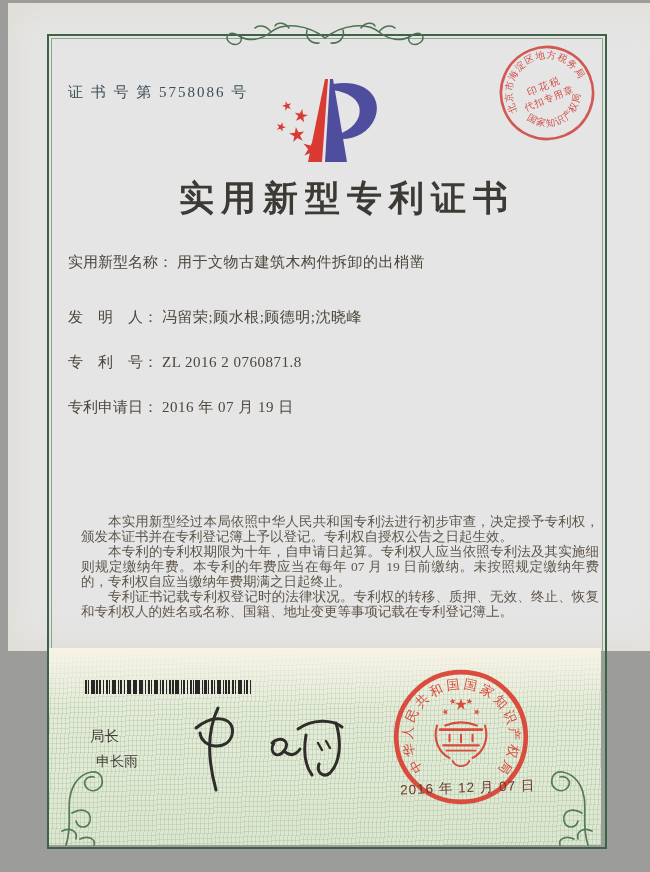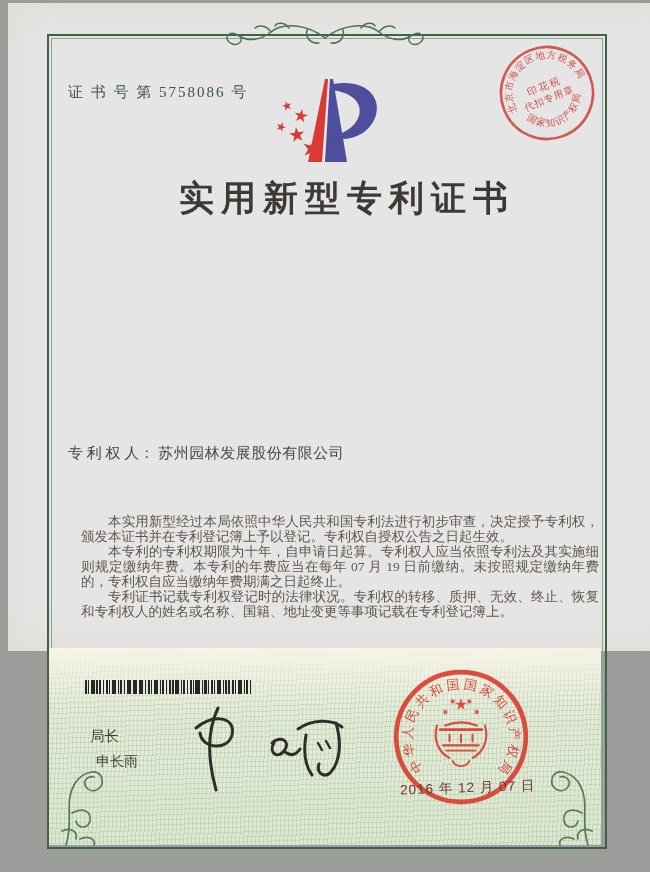--- a/index.html
+++ b/index.html
@@ -125,22 +125,31 @@
     <path d="M63,8 C96,2 113,22 105,42 C98,60 76,67 60,61 C72,58 85,52 89,40 C93,26 81,16 61,14 Z" fill="#4f4d9e"></path>
     <use href="#star" transform="translate(17,30) scale(5) rotate(-15)" fill="#d93a31"></use>
     <use href="#star" transform="translate(31,40) scale(7) rotate(10)" fill="#d93a31"></use>
     <use href="#star" transform="translate(11,51) scale(5) rotate(20)" fill="#d93a31"></use>
     <use href="#star" transform="translate(27,59) scale(8) rotate(-8)" fill="#d93a31"></use>
     <use href="#star" transform="translate(42,73) scale(10) rotate(14)" fill="#d93a31"></use>
   </svg>
 
   <div class="title">实用新型专利证书</div>
 
-  <div class="row" style="top:441px">
-    <span class="lbl">专 利 权 人：</span><span class="val">苏州园林发展股份有限公司</span>
+  <div class="row" style="top:250px">
+    <span class="lbl">实用新型名称：</span><span class="val">用于文物古建筑木构件拆卸的出梢凿</span>
+  </div>
+  <div class="row" style="top:305px">
+    <span class="lbl">发　明　人：</span><span class="val">冯留荣;顾水根;顾德明;沈晓峰</span>
+  </div>
+  <div class="row" style="top:350px">
+    <span class="lbl">专　利　号：</span><span class="val">ZL 2016 2 0760871.8</span>
+  </div>
+  <div class="row" style="top:395px">
+    <span class="lbl">专利申请日：</span><span class="val">2016 年 07 月 19 日</span>
   </div>
 
   <div class="paras">
     <p>本实用新型经过本局依照中华人民共和国专利法进行初步审查，决定授予专利权，颁发本证书并在专利登记簿上予以登记。专利权自授权公告之日起生效。</p>
     <p>本专利的专利权期限为十年，自申请日起算。专利权人应当依照专利法及其实施细则规定缴纳年费。本专利的年费应当在每年 07 月 19 日前缴纳。未按照规定缴纳年费的，专利权自应当缴纳年费期满之日起终止。</p>
     <p>专利证书记载专利权登记时的法律状况。专利权的转移、质押、无效、终止、恢复和专利权人的姓名或名称、国籍、地址变更等事项记载在专利登记簿上。</p>
   </div>
 
   <div class="barcode"></div>
 

